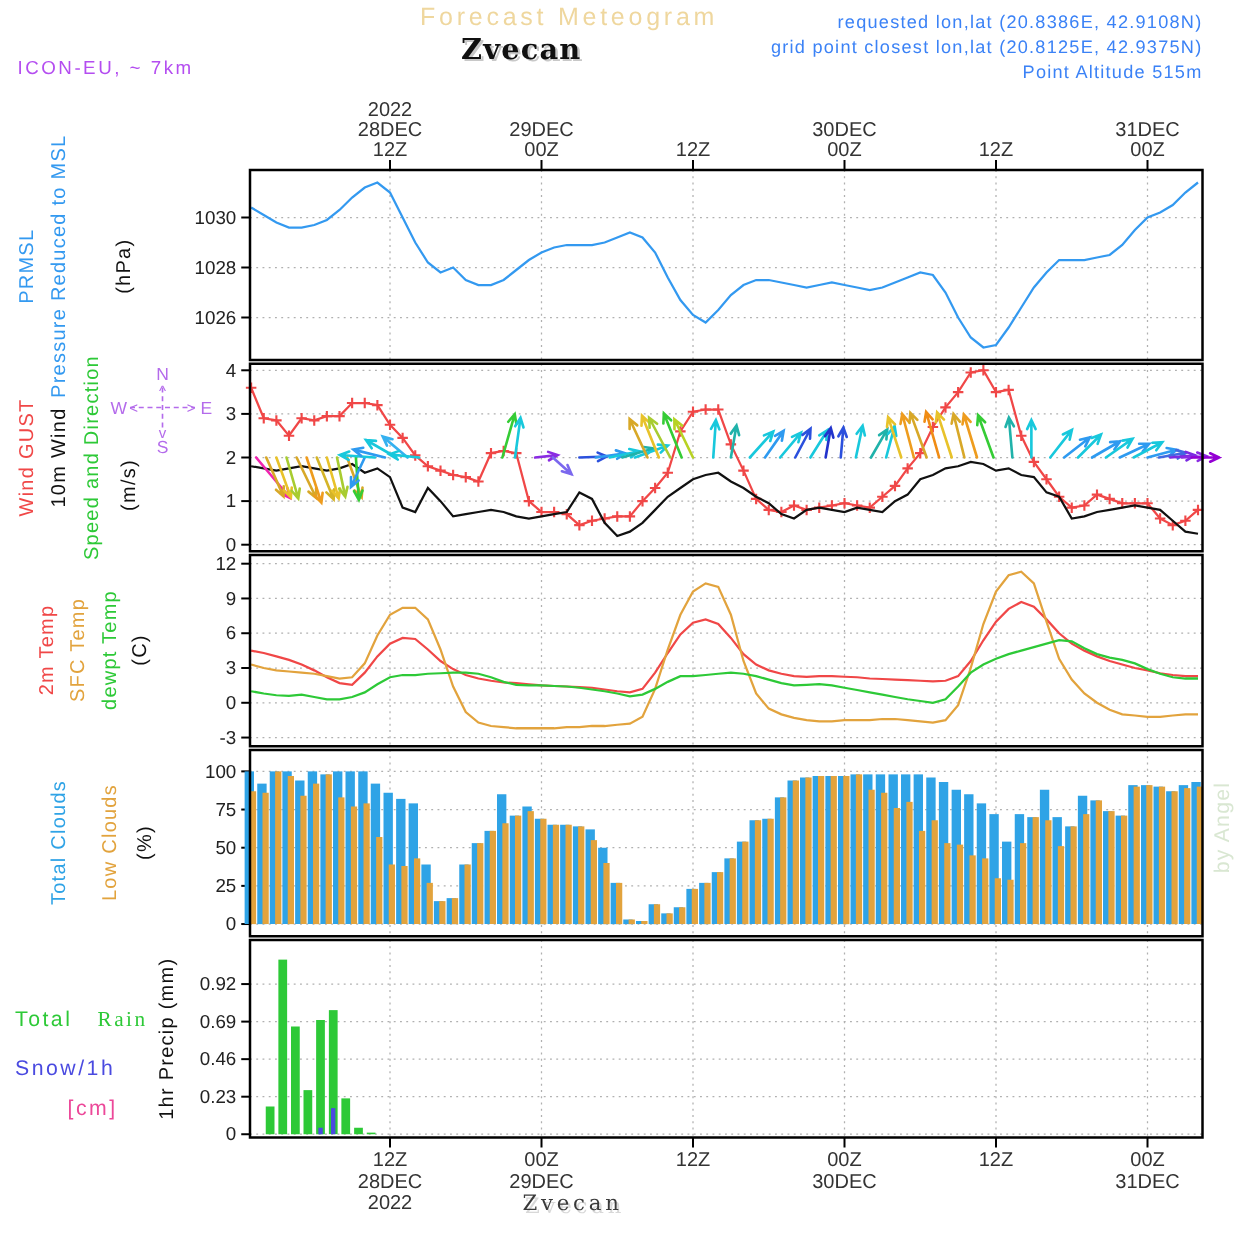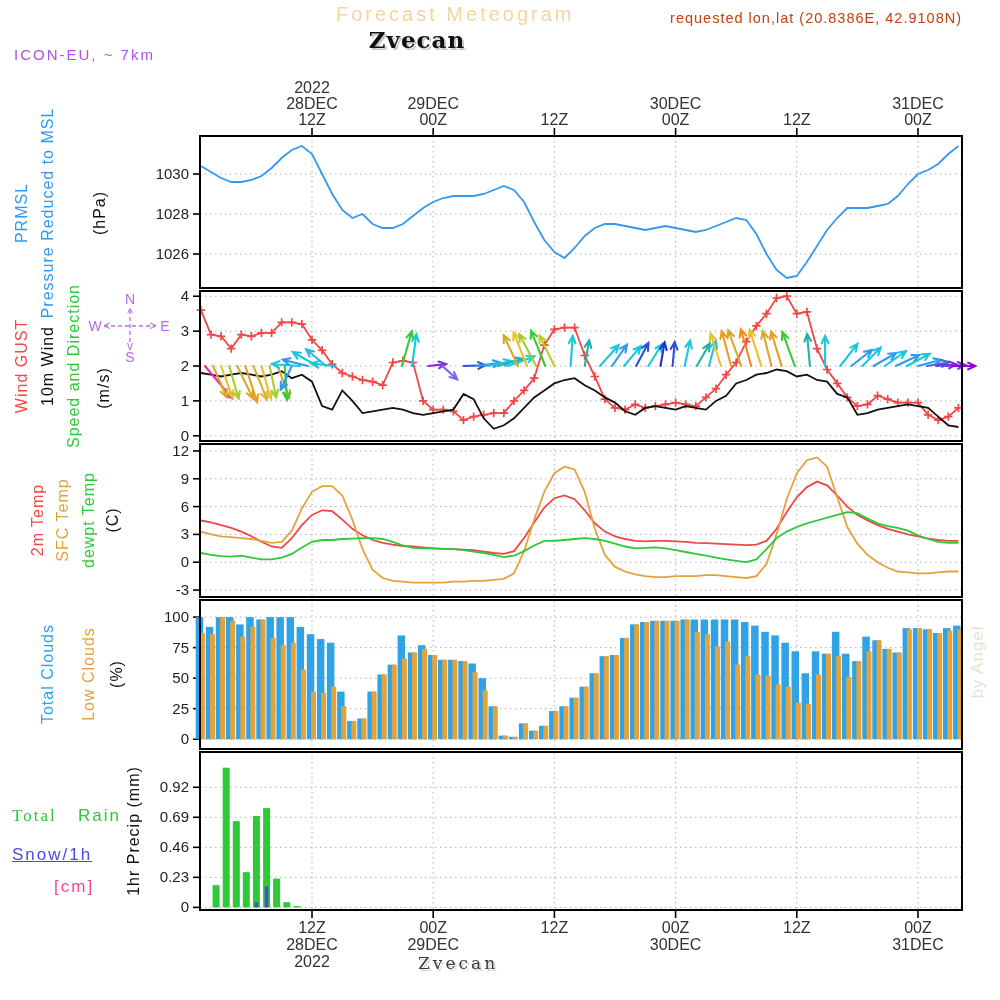--- a/index.html
+++ b/index.html
@@ -4,21 +4,21 @@
 <style>
   html,body{margin:0;padding:0;background:#fff;}
   .page{position:relative;width:1000px;height:1000px;background:#fff;overflow:hidden;
         font-family:"Liberation Sans",sans-serif;}
   #plot{position:absolute;left:0;top:0;}
   .hdr{position:absolute;white-space:nowrap;}
   .t-forecast{left:336px;top:3px;font-size:20px;letter-spacing:3px;color:#EFD79E;}
   .t-station{left:352px;top:26px;width:130px;text-align:center;font-family:"DejaVu Serif","Liberation Serif",serif;
              font-weight:bold;font-size:23px;color:#101010;text-shadow:2px 2px 0 #c8c8c8;letter-spacing:1px;}
   .t-model{left:14px;top:46px;font-size:15px;letter-spacing:2px;color:#B44DF0;}
-  .info{position:absolute;right:38px;top:8px;text-align:right;color:#c2410c;font-size:14.5px;
+  .info{position:absolute;right:38px;top:8px;text-align:right;color:#3b82f6;font-size:14.5px;
         letter-spacing:1px;line-height:20px;}
   .vlab{position:absolute;transform:translate(-50%,-50%) rotate(-90deg);white-space:nowrap;
         font-size:16px;letter-spacing:1px;}
   .hlab{position:absolute;transform:none;white-space:nowrap;font-size:17px;letter-spacing:2px;}
   .wm{position:absolute;left:978px;top:662px;transform:translate(-50%,-50%) rotate(-90deg);
       color:#D9E7D2;font-size:17px;letter-spacing:1px;white-space:nowrap;}
   .t-footer{position:absolute;left:418px;top:953px;font-family:"DejaVu Serif","Liberation Serif",serif;
             font-size:17px;color:#3a3a3a;letter-spacing:3px;text-shadow:2px 2px 0 #d8d8d8;}
   .grid{stroke:#b0b0b0;stroke-width:1;stroke-dasharray:1.5 3.5;fill:none;}
   .tick{stroke:#000;stroke-width:1.6;}
@@ -27,20 +27,22 @@
 </style>
 </head>
 <body>
 
 <div class="page">
   <div class="hdr t-forecast">Forecast Meteogram</div>
   <div class="hdr t-station">Zvecan</div>
   <div class="hdr t-model">ICON-EU, ~ 7km</div>
   <div class="info">
     <div>requested lon,lat (20.8386E, 42.9108N)</div>
+    <div>grid point closest lon,lat (20.8125E, 42.9375N)</div>
+    <div>Point Altitude 515m</div>
   </div>
 
   <svg id="plot" width="1000" height="1000">
       <g>
         <line x1="312" y1="136" x2="312" y2="288" class="grid"></line>
         <line x1="433.2" y1="136" x2="433.2" y2="288" class="grid"></line>
         <line x1="554.4" y1="136" x2="554.4" y2="288" class="grid"></line>
         <line x1="675.6" y1="136" x2="675.6" y2="288" class="grid"></line>
         <line x1="796.8" y1="136" x2="796.8" y2="288" class="grid"></line>
         <line x1="918" y1="136" x2="918" y2="288" class="grid"></line>
@@ -470,21 +472,21 @@
       <div class="vlab" style="left: 74px; top: 366px; color: rgb(45, 201, 55);">Speed and Direction</div>
       <div class="vlab" style="left: 104px; top: 388px; color: rgb(17, 17, 17);">(m/s)</div>
       <div class="vlab" style="left: 38px; top: 520px; color: rgb(240, 71, 71);">2m Temp</div>
       <div class="vlab" style="left: 63px; top: 520px; color: rgb(226, 163, 61);">SFC Temp</div>
       <div class="vlab" style="left: 89px; top: 520px; color: rgb(45, 201, 55);">dewpt Temp</div>
       <div class="vlab" style="left: 113px; top: 520px; color: rgb(17, 17, 17);">(C)</div>
       <div class="vlab" style="left: 48px; top: 674px; color: rgb(47, 163, 230);">Total Clouds</div>
       <div class="vlab" style="left: 89px; top: 674px; color: rgb(226, 163, 61);">Low Clouds</div>
       <div class="vlab" style="left: 117px; top: 674px; color: rgb(17, 17, 17);">(%)</div>
       <div class="vlab" style="left: 134px; top: 831px; color: rgb(17, 17, 17);">1hr Precip (mm)</div>
-      <div class="hlab" style="left: 12px; top: 806px; color: rgb(45, 201, 55); font-family: Liberation Serif, serif;">Total</div>
-      <div class="hlab" style="left: 78px; top: 806px; color: rgb(45, 201, 55);">Rain</div>
-      <div class="hlab" style="left: 12px; top: 845px; color: rgb(74, 74, 224); text-decoration: underline;">Snow/1h</div>
+      <div class="hlab" style="left: 12px; top: 806px; color: rgb(45, 201, 55);">Total</div>
+      <div class="hlab" style="left: 78px; top: 806px; color: rgb(45, 201, 55); font-family: Liberation Serif, serif;">Rain</div>
+      <div class="hlab" style="left: 12px; top: 845px; color: rgb(74, 74, 224);">Snow/1h</div>
       <div class="hlab" style="left: 54px; top: 877px; color: #ec4899;">[cm]</div>
     </div>
 
   <div class="wm">by Angel</div>
   <div class="t-footer">Zvecan</div>
 </div>
 
 </body></html>

